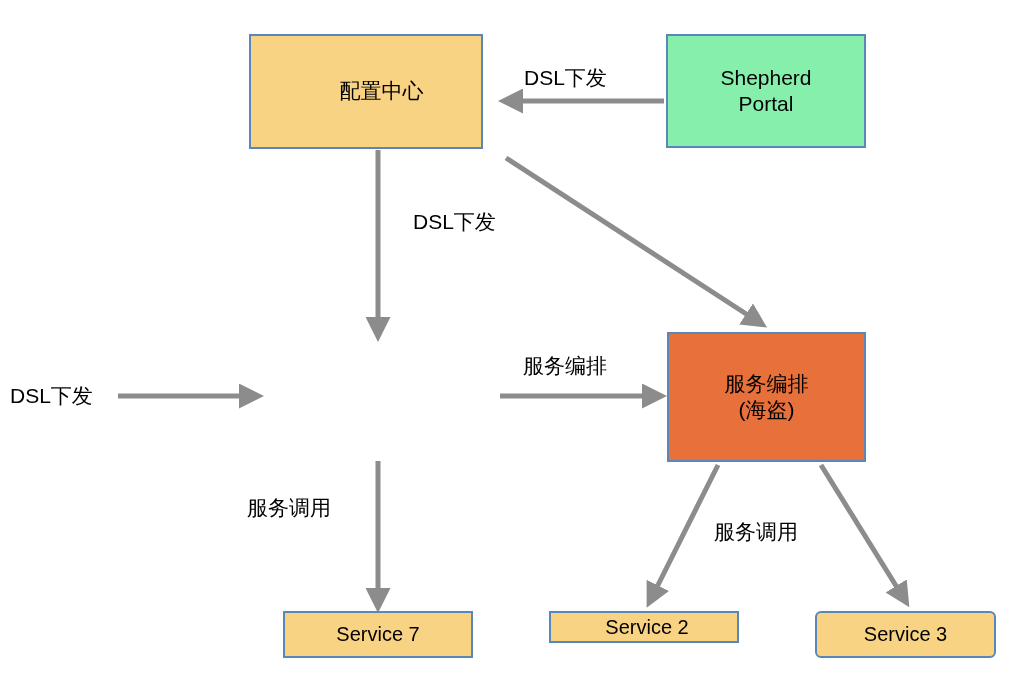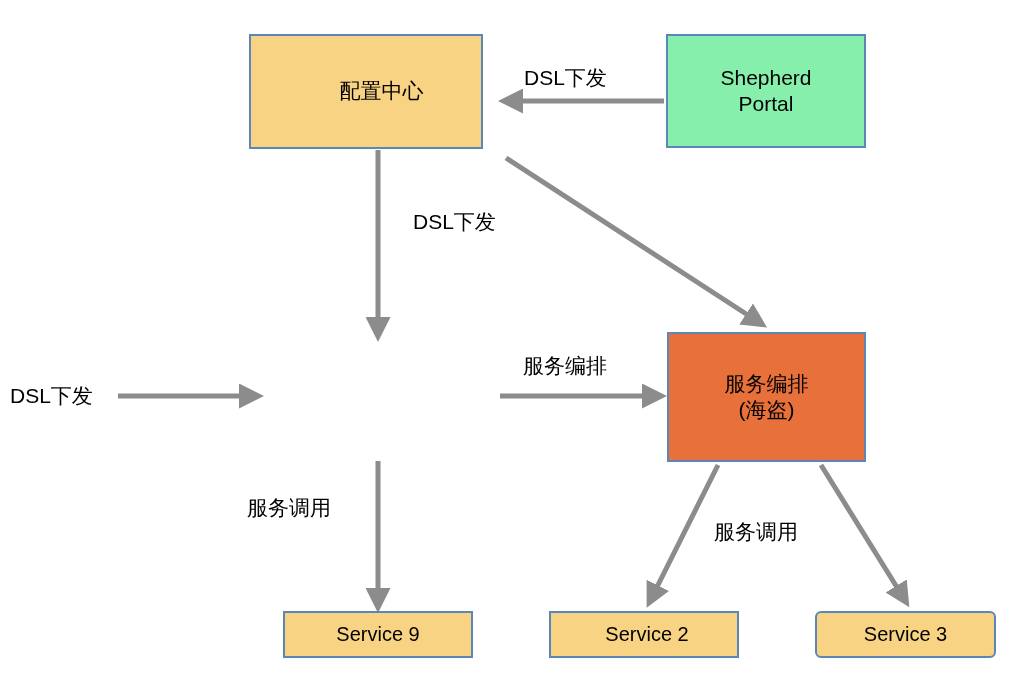--- a/index.html
+++ b/index.html
@@ -104,24 +104,24 @@
 Portal</span>
   </div>
 
 
   <div class="node fill-orange" style="left:667px; top:332px; width:199px; height:130px; font-size:21px;">
     <span class="node-label">服务编排
 (海盗)</span>
   </div>
 
   <div class="node fill-amber" style="left:283px; top:611px; width:190px; height:47px; font-size:20px;">
-    <span class="node-label">Service 9</span>
+    <span class="node-label">Service 7</span>
   </div>
 
-  <div class="node fill-amber" style="left:549px; top:611px; width:190px; height:47px; font-size:20px;padding-left:6px;">
+  <div class="node fill-amber" style="left:549px; top:611px; width:190px; height:32px; font-size:20px;padding-left:6px;">
     <span class="node-label">Service 2</span>
   </div>
 
   <div class="node fill-amber" style="left:815px; top:611px; width:181px; height:47px; font-size:20px;border-radius:6px;">
     <span class="node-label">Service 3</span>
   </div>
 
   <div class="edge-label" style="left:524px; top:64px; font-size:21px;">DSL下发</div>
 
   <div class="edge-label" style="left:413px; top:208px; font-size:21px;">DSL下发</div>

